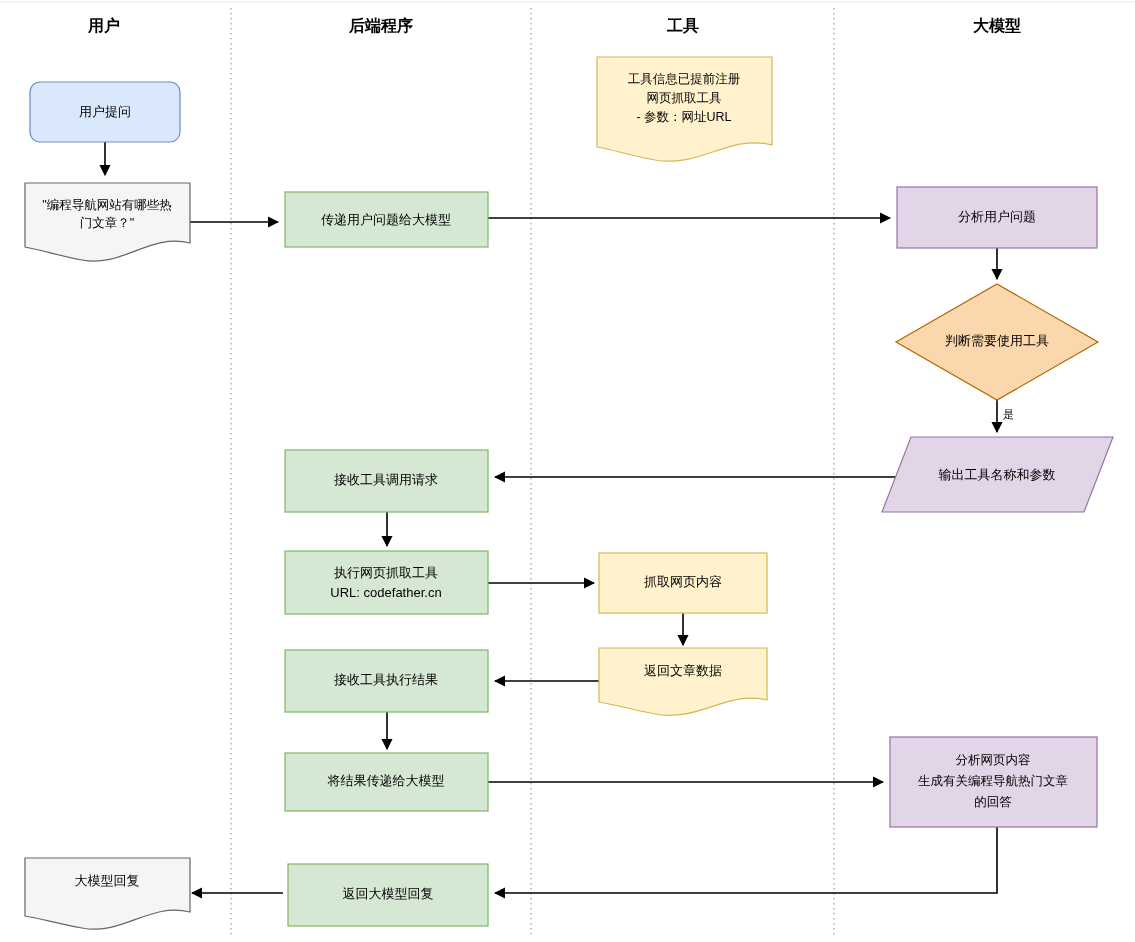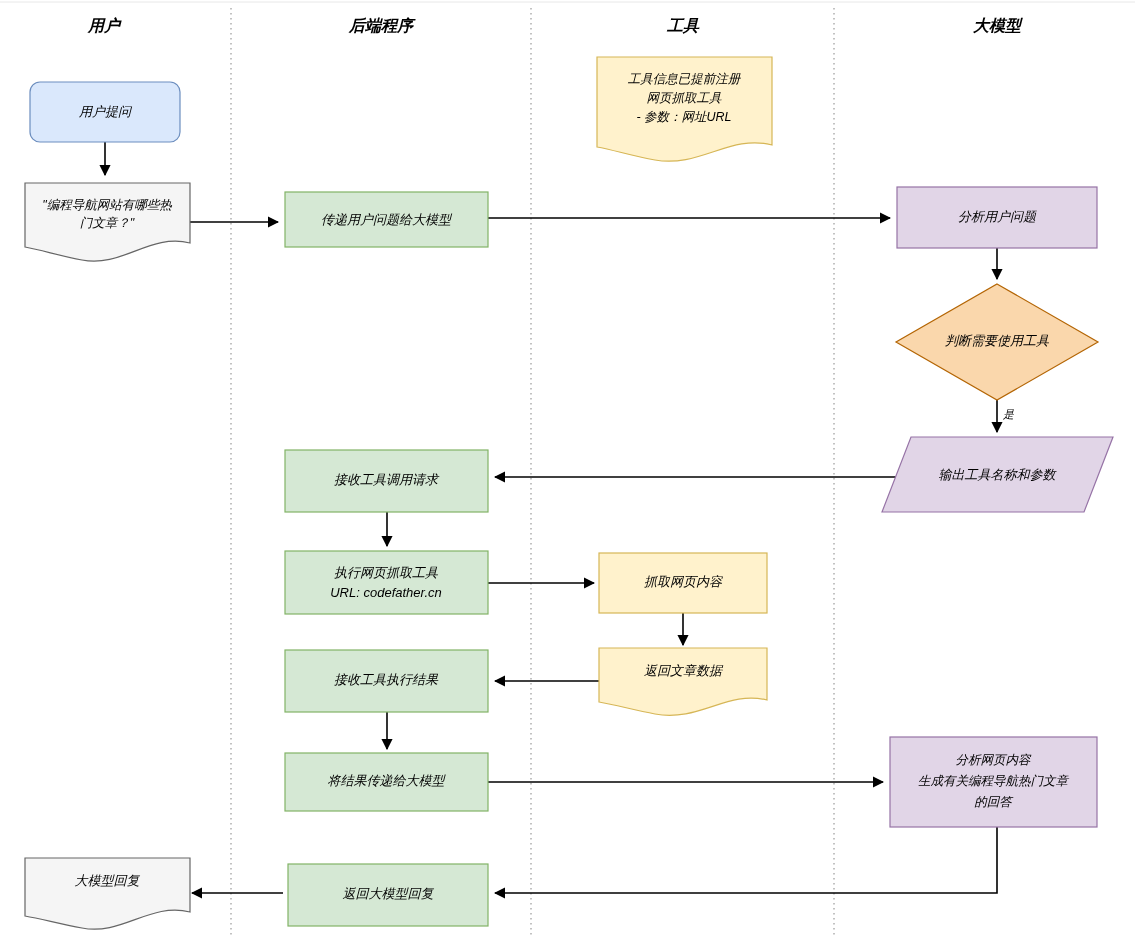--- a/index.html
+++ b/index.html
@@ -10,21 +10,20 @@
   body {
     width: 1135px;
     height: 942px;
     font-family: "Liberation Sans", "DejaVu Sans", sans-serif;
     overflow: hidden;
   }
   #canvas {
     position: relative;
     width: 1135px;
     height: 942px;
-    font-style: italic;
   }
   svg.flow {
     position: absolute;
     top: 0;
     left: 0;
     width: 1135px;
     height: 942px;
   }
   .lane-title {
     font-size: 16px;

